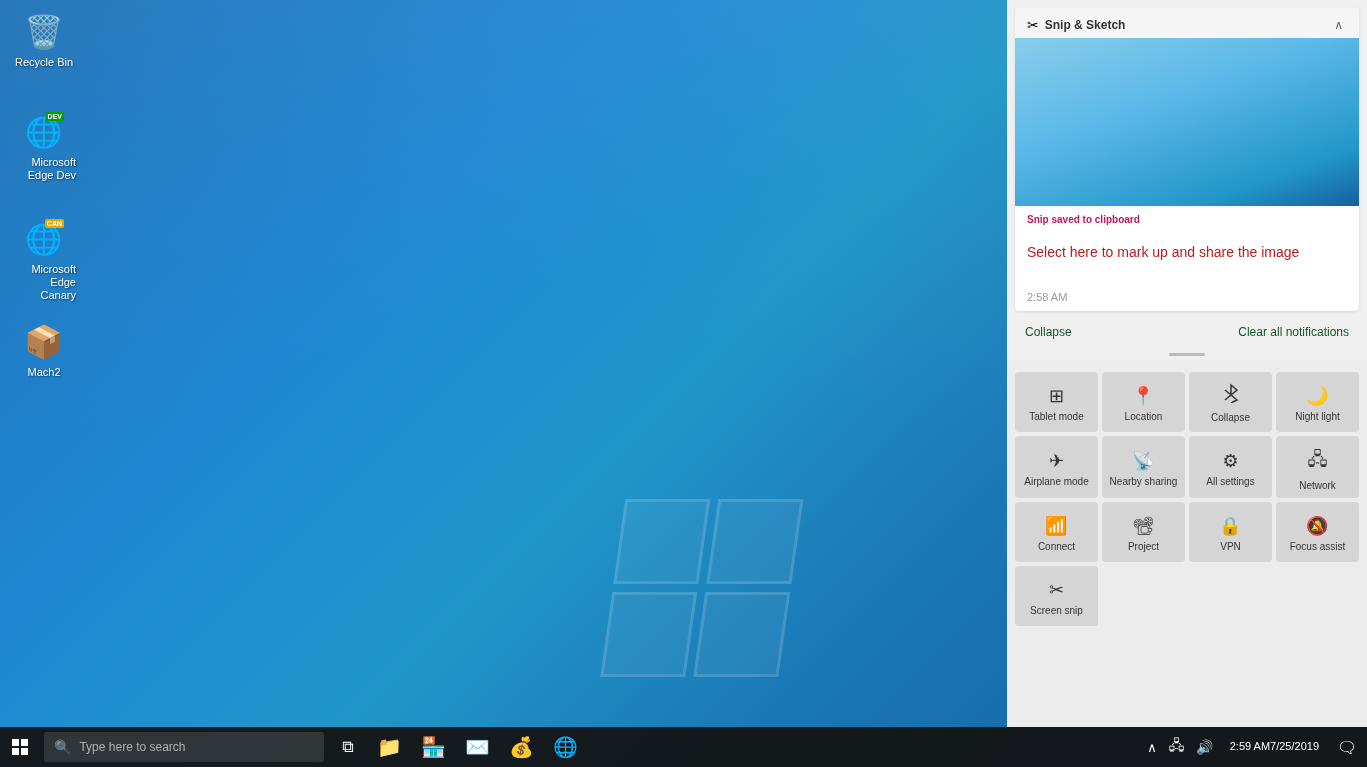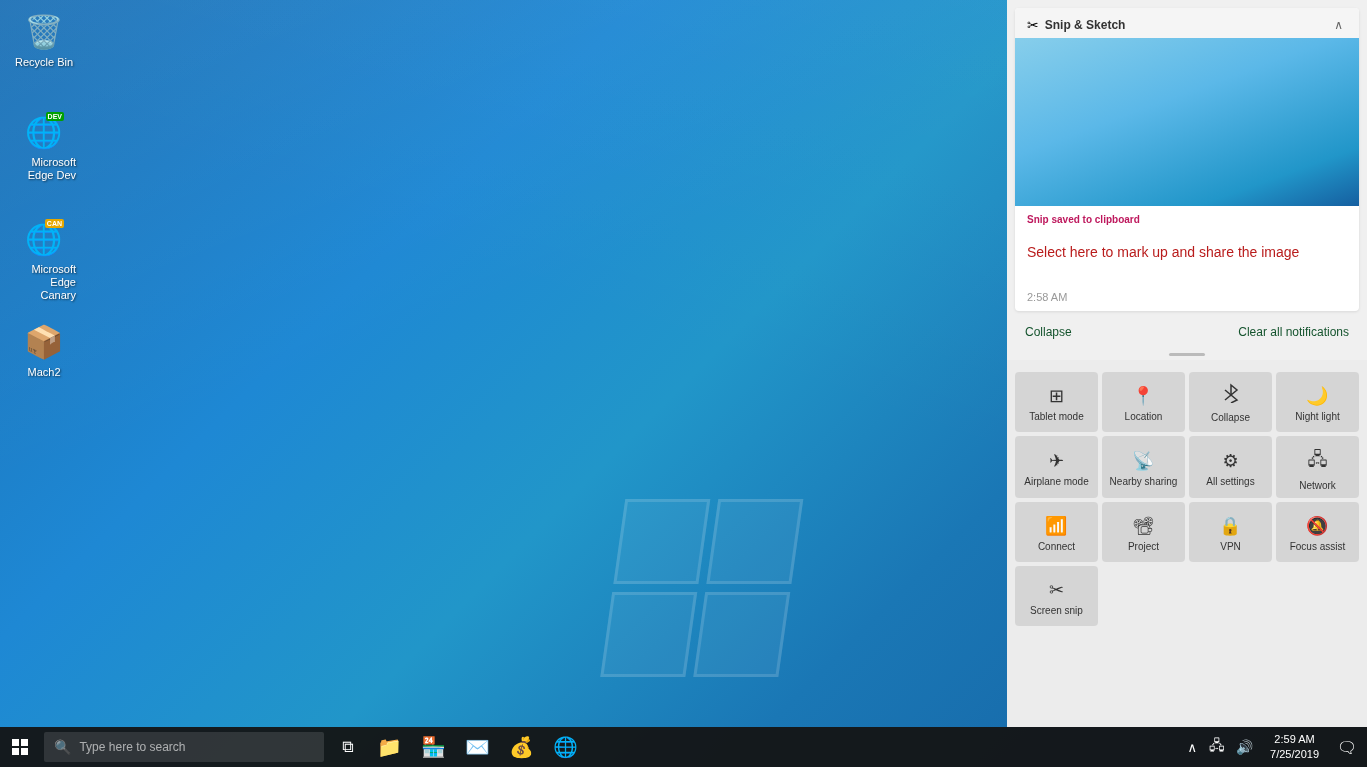--- a/index.html
+++ b/index.html
@@ -137,21 +137,20 @@
       gap: 4px;
     }
     .tray-icon {
       color: white;
       font-size: 13px;
       padding: 2px 4px;
       cursor: pointer;
     }
     .tray-clock {
       display: flex;
-      flex-direction: column;
       align-items: center;
       color: white;
       font-size: 11px;
       padding: 0 8px;
       cursor: pointer;
       line-height: 1.4;
     }
     .tray-notif {
       width: 32px;
       height: 40px;

